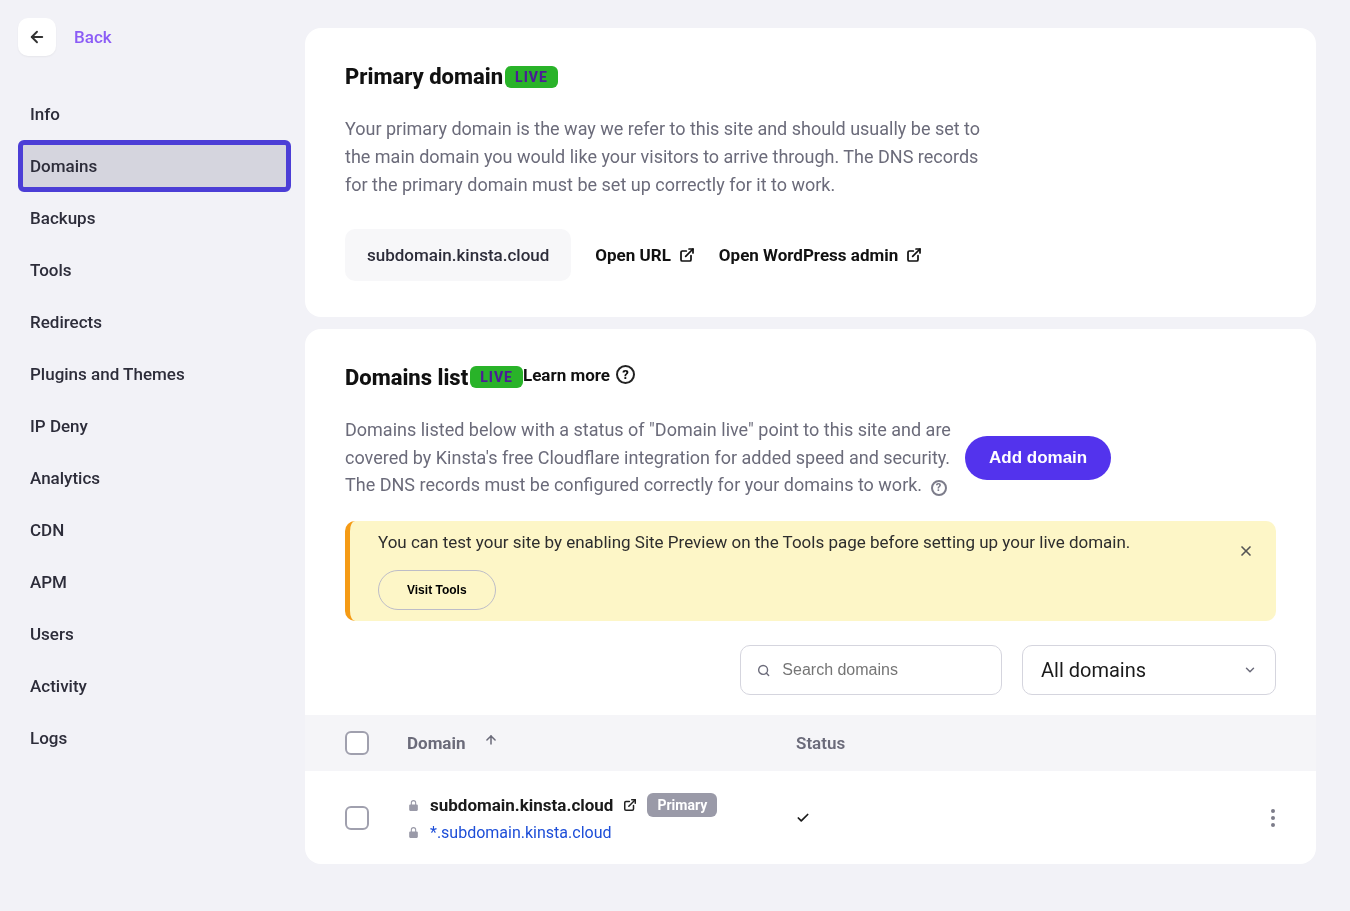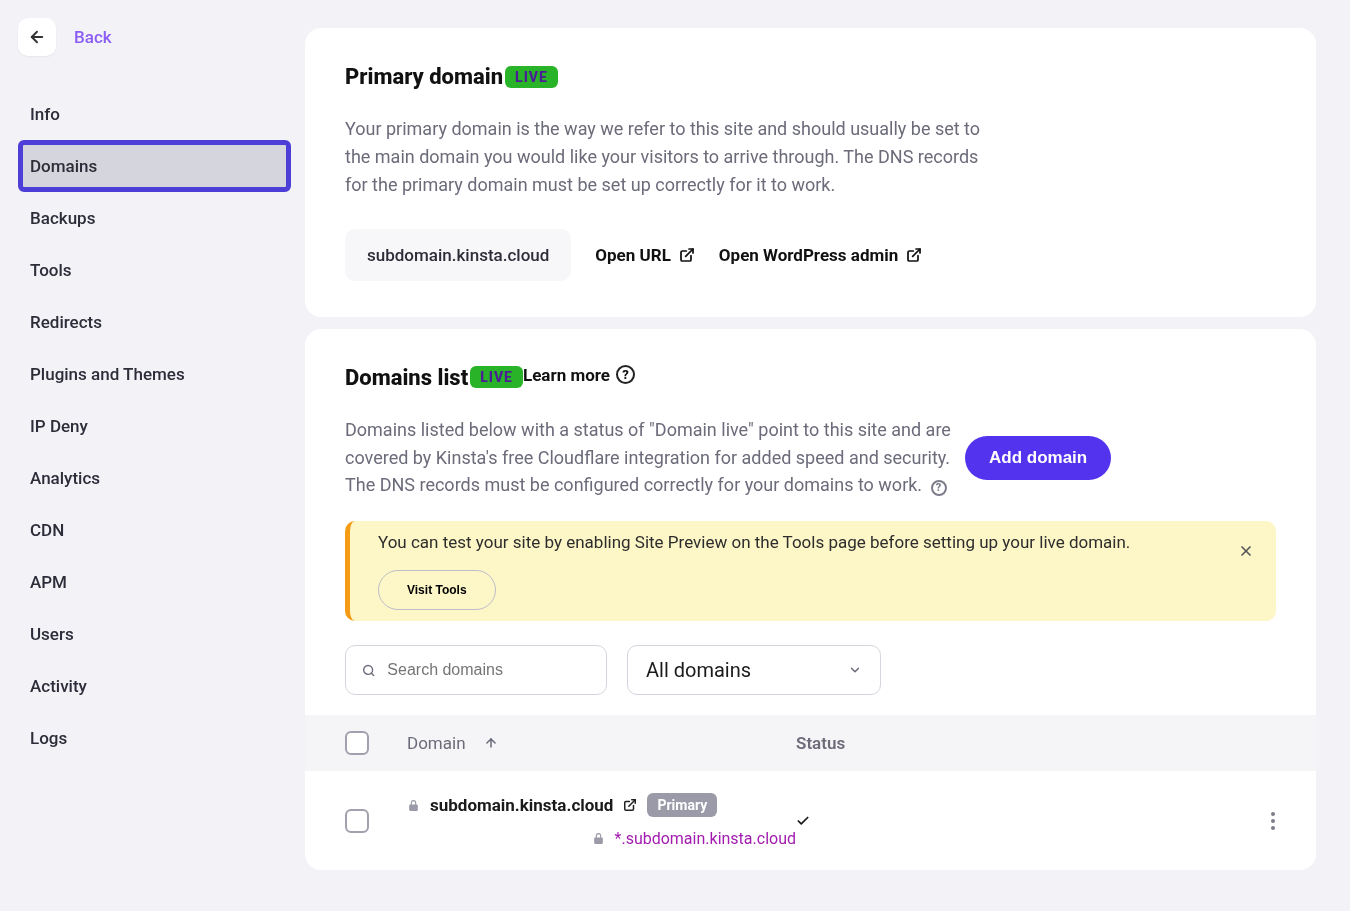--- a/index.html
+++ b/index.html
@@ -21,37 +21,37 @@
     .domain-row { display: flex; align-items: center; gap: 24px; margin-top: 30px; }
     .domain-chip { background: #f7f7f9; border-radius: 10px; padding: 16px 22px; font-size: 17px; color: #2d2d3a; font-weight: 500; }
     .link-action { display: flex; align-items: center; gap: 8px; font-size: 17px; font-weight: 700; color: #111; cursor: pointer; }
     .learn-more { display: flex; align-items: center; gap: 6px; font-size: 17px; font-weight: 700; color: #111; cursor: pointer; }
     .list-head-row { display: flex; justify-content: flex-start; align-items: flex-start; }
     .add-btn { background: #5333ed; color: #fff; font-size: 17px; font-weight: 700; padding: 12px 24px; border: none; border-radius: 24px; cursor: pointer; }
     .notice { background: #fdf6c7; border-left: 5px solid #f59b15; border-radius: 10px; padding: 11px 28px; margin-top: 22px; position: relative; }
     .notice-text { font-size: 17px; color: #2d2d2d; }
     .notice-close { position: absolute; top: 22px; right: 22px; cursor: pointer; color: #555; font-size: 18px; }
     .visit-btn { margin-top: 18px; background: transparent; border: 1px solid #bdbdc7; border-radius: 26px; padding: 12px 28px; font-size: 12px; font-weight: 700; cursor: pointer; }
-    .filters { display: flex; gap: 20px; margin-top: 24px; }
+    .filters { display: flex; gap: 20px; margin-top: 24px; justify-content: flex-end; }
     .search-wrap { display: flex; align-items: center; border: 1px solid #d5d5de; border-radius: 10px; padding: 12px 16px; width: 262px; gap: 12px; }
     .search-wrap input { border: none; outline: none; font-size: 16px; color: #6b6b7a; background: transparent; width: 100%; }
     .select-wrap { display: flex; align-items: center; justify-content: space-between; border: 1px solid #d5d5de; border-radius: 10px; padding: 12px 18px; width: 254px; font-size: 20px; cursor: pointer; }
     .table { margin: 20px -40px 0 -40px; }
     .thead { display: flex; align-items: center; background: #f5f5f8; padding: 16px 40px; }
     .th-check { width: 62px; }
-    .th-domain { flex: 1; font-size: 17px; color: #6b6b7a; font-weight: 400; display: flex; align-items: center; gap: 18px; }
+    .th-domain { flex: 1; font-size: 17px; color: #6b6b7a; font-weight: 700; display: flex; align-items: flex-start; gap: 18px; }
     .th-status { width: 440px; font-size: 17px; color: #6b6b7a; font-weight: 600; }
     .row { display: flex; align-items: center; padding: 22px 40px; }
     .cell-check { width: 62px; }
     .cell-domain { flex: 1; }
     .cell-status { width: 440px; }
     .cell-action { width: 40px; display: flex; justify-content: flex-end; }
     .domain-line { display: flex; align-items: center; gap: 10px; }
     .domain-main { font-size: 17px; font-weight: 700; }
-    .domain-sub { font-size: 16px; color: #a21caf; display: flex; align-items: center; gap: 10px; margin-top: 12px; margin-left: 0; justify-content: flex-end; }
+    .domain-sub { font-size: 16px; color: #1d4ed8; display: flex; align-items: center; gap: 10px; margin-top: 6px; margin-left: 0; }
     .primary-badge { background: #9a9aa8; color: #fff; font-weight: 700; font-size: 14px; padding: 4px 10px; border-radius: 6px; }
     .checkbox { width: 24px; height: 24px; border: 2px solid #a0a0ae; border-radius: 6px; background: #fff; cursor: pointer; }
     svg { display: block; }
     .lock-icon { color: #9a9aa8; }
     .ext-icon { color: #222; }
     .kebab { cursor: pointer; color: #7c7c8a; }
     .questionmark { border: 2px solid #222; border-radius: 50%; width: 19px; height: 19px; display: inline-flex; align-items: center; justify-content: center; font-size: 13px; font-weight: 800; }
     .info-icon-small { border: 2px solid #7c7c8a; border-radius: 50%; width: 16px; height: 16px; display: inline-flex; align-items: center; justify-content: center; font-size: 11px; font-weight: 800; color: #7c7c8a; }
   </style>
 </head>

